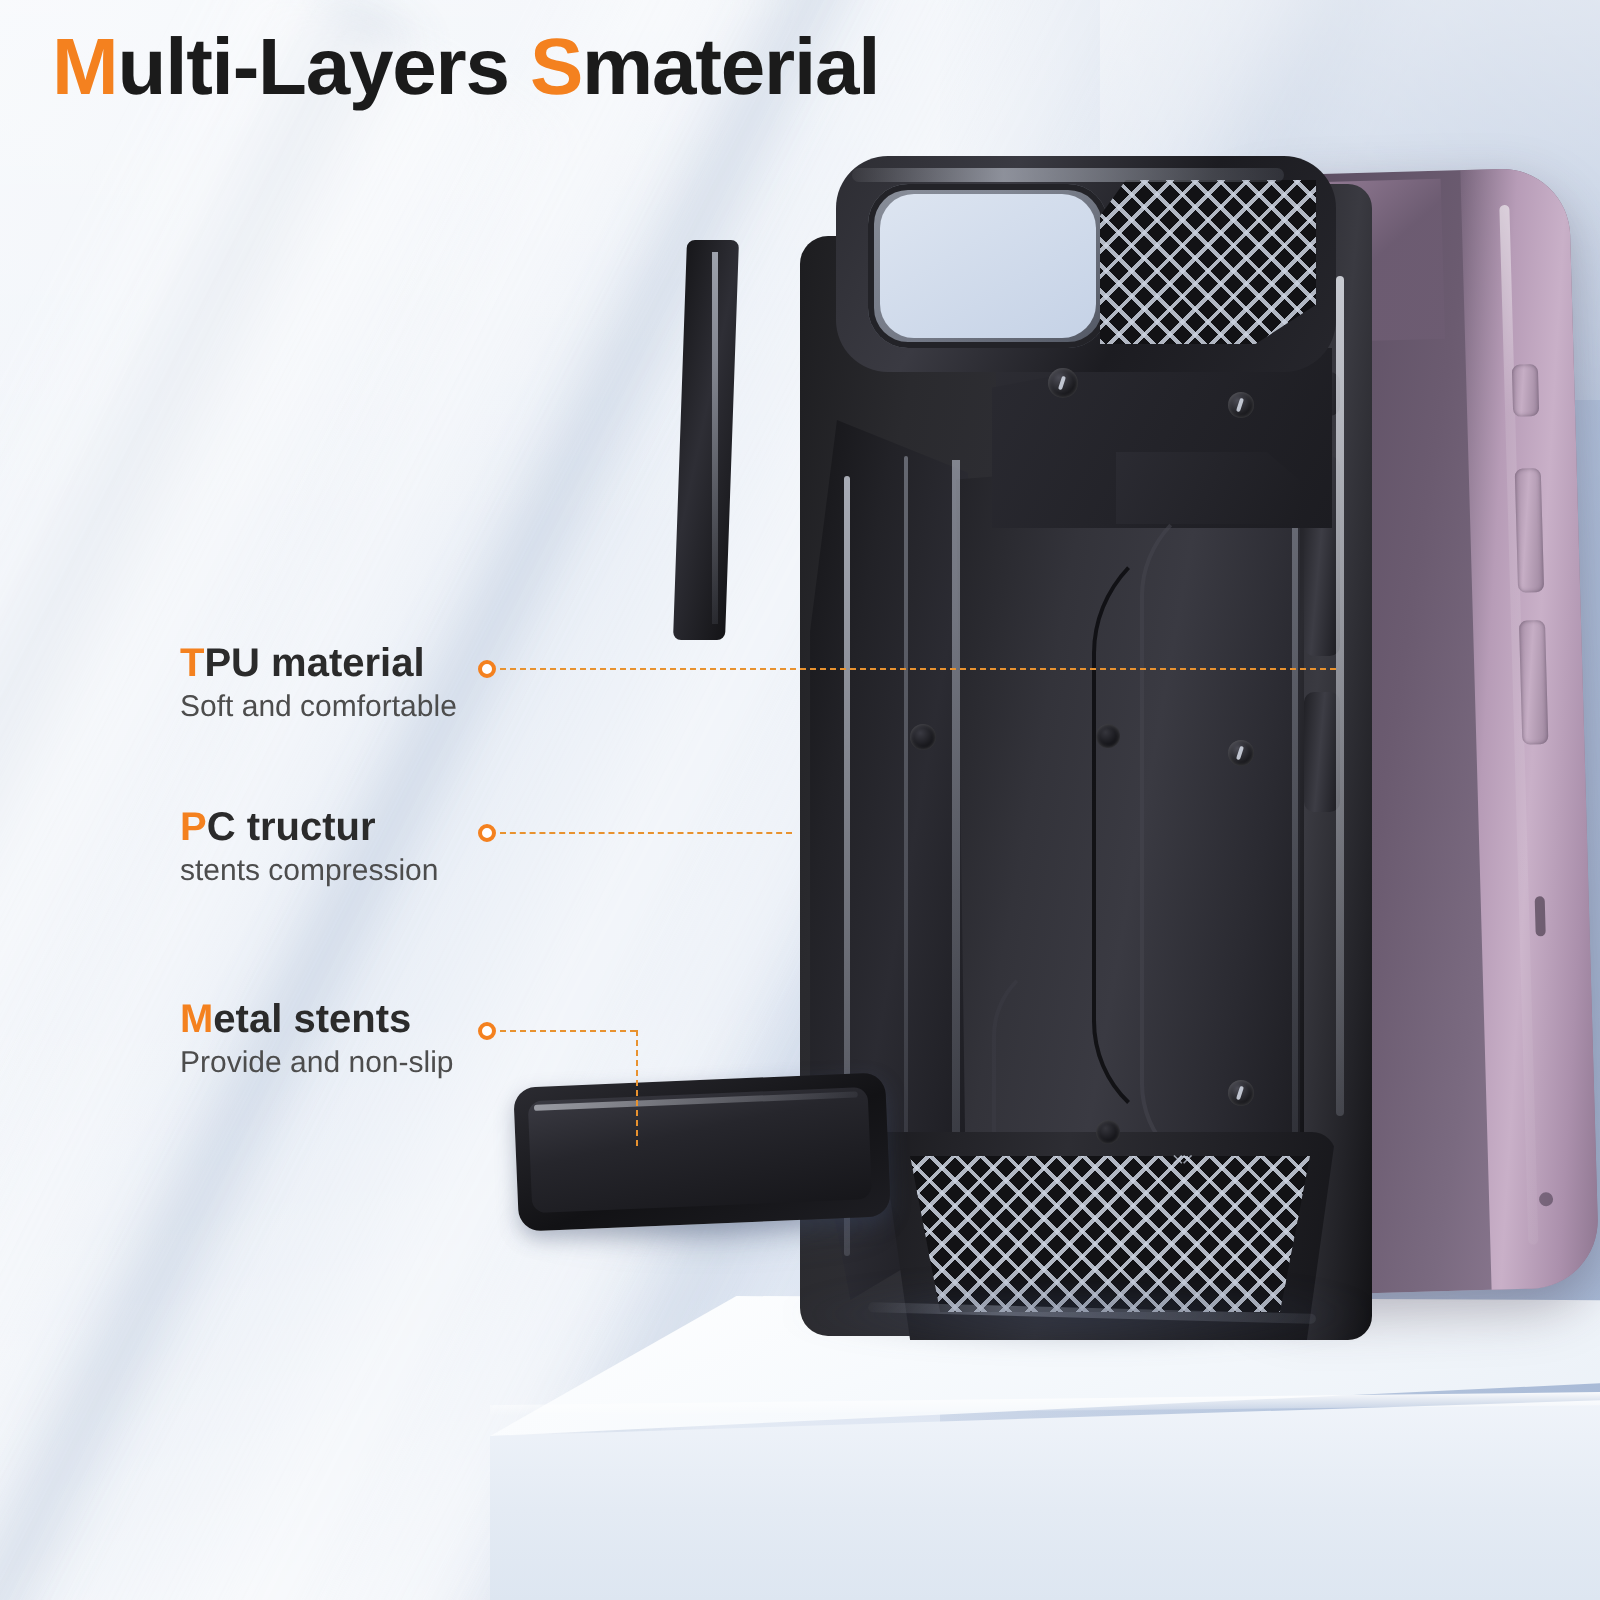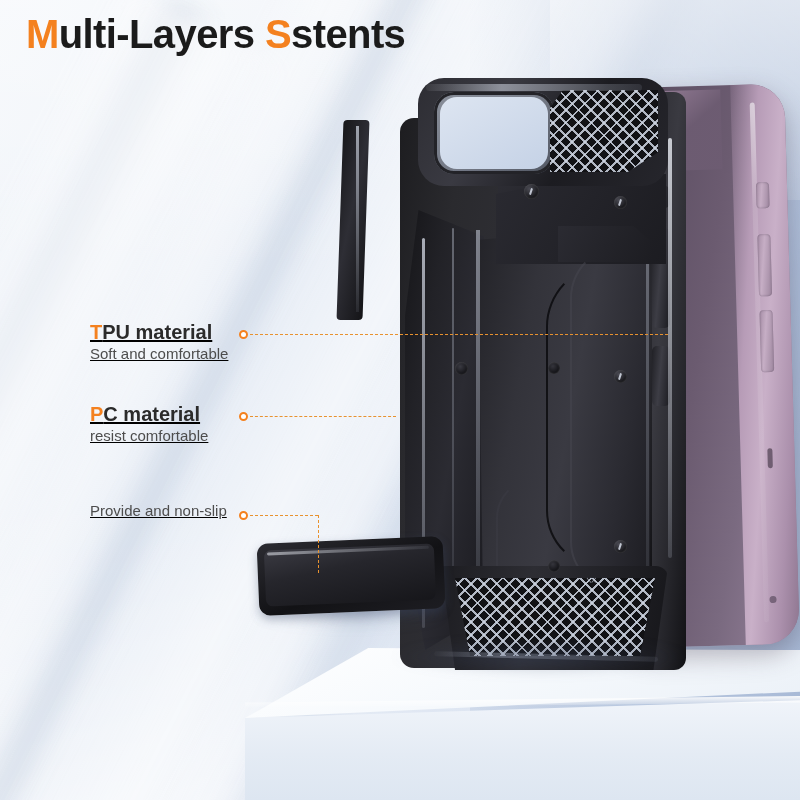--- a/index.html
+++ b/index.html
@@ -35,21 +35,21 @@
      background:linear-gradient(200deg,rgba(255,255,255,.55),rgba(255,255,255,0));}
 
   
   .title{position:absolute;left:26px;top:14px;font-size:40px;font-weight:bold;
     letter-spacing:-.6px;color:#1b1b1b;white-space:nowrap;line-height:1;}
   .title .hl{color:#F4811F;}
   .subtitle{position:absolute;left:28px;top:64px;font-size:19px;color:#4a4a4a;
     letter-spacing:.1px;white-space:nowrap;}
 
   
-  .callout{position:absolute;text-decoration:underline;}
+  .callout{position:absolute;}
   .callout .ct{font-size:20px;font-weight:bold;color:#2b2b2b;white-space:nowrap;line-height:1.05;}
   .callout .ct .hl{color:#F4811F;}
   .callout .cs{font-size:15px;color:#4d4d4d;white-space:nowrap;line-height:1.2;margin-top:2px;}
   #co-tpu{left:90px;top:322px;}
   #co-pc{left:90px;top:404px;}
   #co-metal{left:90px;top:500px;}
 
   
   .dot{position:absolute;width:9px;height:9px;border-radius:50%;
     border:2px solid #F4811F;background:#fff;box-sizing:border-box;}
@@ -313,36 +313,37 @@
   </div>
 
   <div class="cs-ks"></div>
   <div id="kickstand">
     <div class="ks-outer"></div>
     <div class="ks-inner"></div>
     <div class="ks-hl"></div>
   </div>
   <div class="cs-case"></div>
 
-  <div class="title"><span class="hl">M</span><span>ulti-Layers </span><span class="hl">S</span><span>stents</span></div>
+  <div class="title"><span class="hl">M</span><span>ulti-Layers </span><span class="hl">S</span><span>material</span></div>
 
   <div class="callout" id="co-tpu">
     <div class="ct"><span class="hl">T</span><span>PU material</span></div>
     <div class="cs">Soft and comfortable</div>
   </div>
   <div class="dot" style="left:239px;top:330px;"></div>
   <div class="dash-h" style="left:250px;top:334px;width:418px;"></div>
 
   <div class="callout" id="co-pc">
-    <div class="ct"><span class="hl">P</span><span>C material</span></div>
-    <div class="cs">resist comfortable</div>
+    <div class="ct"><span class="hl">P</span><span>C tructur</span></div>
+    <div class="cs">stents compression</div>
   </div>
   <div class="dot" style="left:239px;top:412px;"></div>
   <div class="dash-h" style="left:250px;top:416px;width:146px;"></div>
 
   <div class="callout" id="co-metal">
+    <div class="ct"><span class="hl">M</span><span>etal stents</span></div>
     <div class="cs">Provide and non-slip</div>
   </div>
   <div class="dot" style="left:239px;top:511px;"></div>
   <div class="dash-h" style="left:250px;top:515px;width:68px;"></div>
   <div class="dash-v" style="left:318px;top:515px;height:58px;"></div>
 
 </div>
 
 </body></html>

